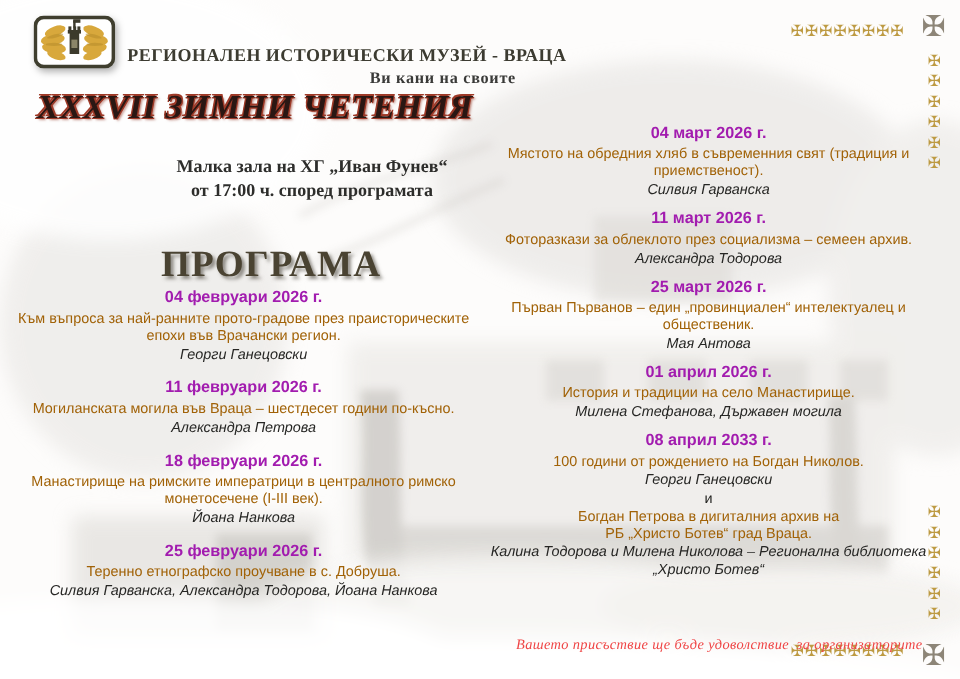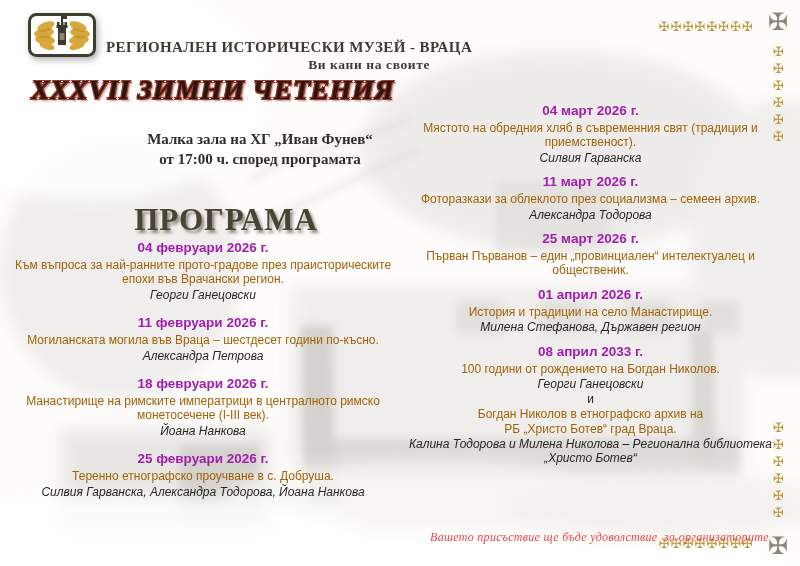--- a/index.html
+++ b/index.html
@@ -196,32 +196,33 @@
       <div class="presenters">Силвия Гарванска</div>
     </div>
     <div class="item">
       <div class="date">11 март 2026 г.</div>
       <div class="title">Фоторазкази за облеклото през социализма – семеен архив.</div>
       <div class="presenters">Александра Тодорова</div>
     </div>
     <div class="item">
       <div class="date">25 март 2026 г.</div>
       <div class="title">Първан Първанов – един „провинциален“ интелектуалец и общественик.</div>
+      <div class="presenters">Мая Антова</div>
     </div>
     <div class="item">
       <div class="date">01 април 2026 г.</div>
       <div class="title">История и традиции на село Манастирище.</div>
-      <div class="presenters">Милена Стефанова, Държавен регион</div>
+      <div class="presenters">Милена Стефанова, Държавен могила</div>
     </div>
     <div class="item">
       <div class="date">08 април 2033 г.</div>
       <div class="title">100 години от рождението на Богдан Николов.</div>
       <div class="presenters">Георги Ганецовски</div>
       <div class="conj">и</div>
-      <div class="title">Богдан Николов в етнографско архив на</div>
+      <div class="title">Богдан Петрова в дигиталния архив на</div>
       <div class="title">РБ „Христо Ботев“ град Враца.</div>
       <div class="presenters">Калина Тодорова и Милена Николова – Регионална библиотека „Христо Ботев“</div>
     </div>
   </div>
 
   <div class="layer footer-note">Вашето присъствие ще бъде удоволствие  за организаторите</div>
 
 </div>
 
 </body></html>

